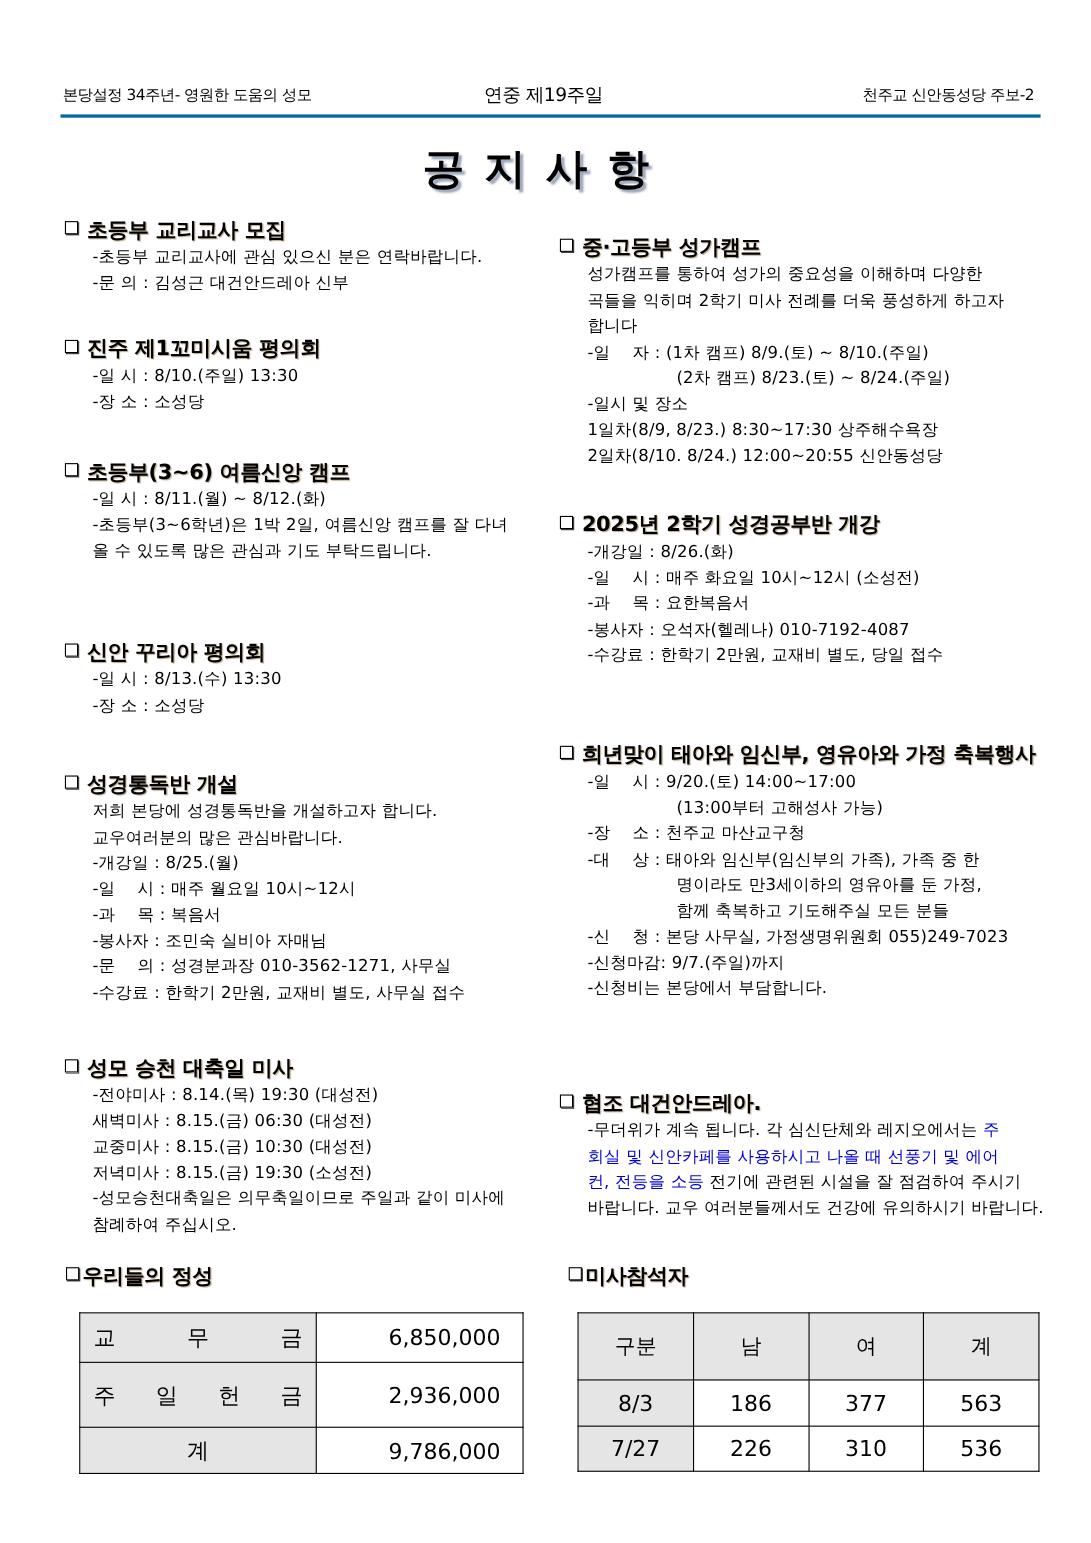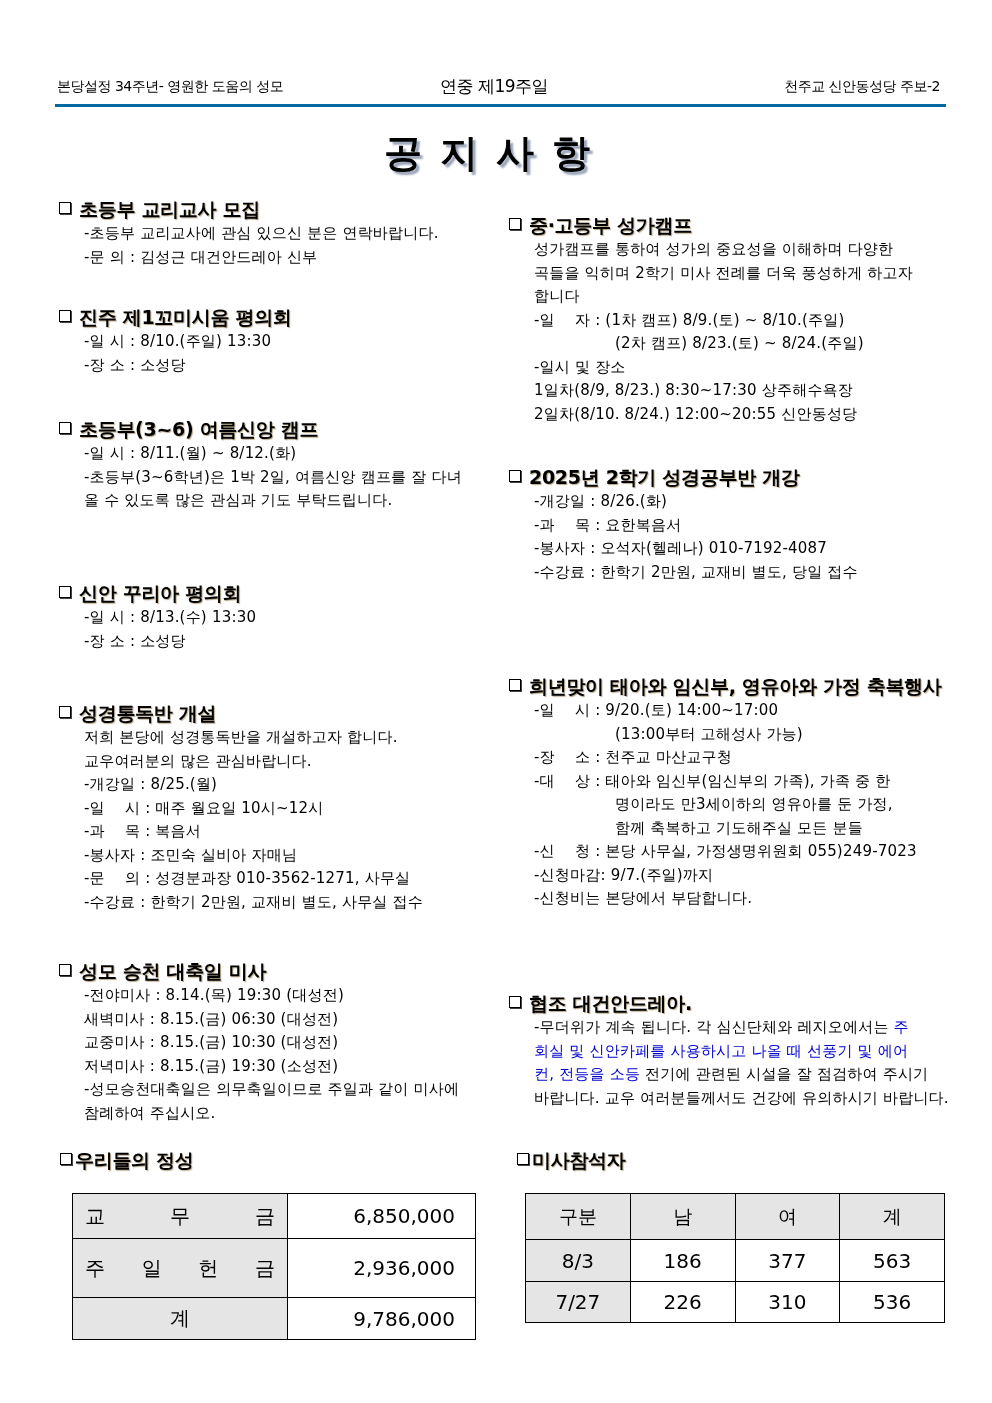--- a/index.html
+++ b/index.html
@@ -88,20 +88,21 @@
       <p class="ind">합니다</p>
       <p class="ind">-일　 자 : (1차 캠프) 8/9.(토) ~ 8/10.(주일)</p>
       <p class="ind">　　　　　 (2차 캠프) 8/23.(토) ~ 8/24.(주일)</p>
       <p class="ind">-일시 및 장소</p>
       <p class="ind"> 1일차(8/9, 8/23.) 8:30~17:30 상주해수욕장</p>
       <p class="ind"> 2일차(8/10. 8/24.) 12:00~20:55 신안동성당</p>
     </div>
     <div class="sec" style="left: 506px; top: 464px;">
       <h2><span class="box"></span><span>2025년 2학기 성경공부반 개강</span></h2>
       <p class="ind">-개강일 : 8/26.(화)</p>
+      <p class="ind">-일　 시 : 매주 화요일 10시~12시 (소성전)</p>
       <p class="ind">-과　 목 : 요한복음서</p>
       <p class="ind">-봉사자 : 오석자(헬레나) 010-7192-4087</p>
       <p class="ind">-수강료 : 한학기 2만원, 교재비 별도, 당일 접수</p>
     </div>
     <div class="sec" style="left: 506px; top: 673px;">
       <h2><span class="box"></span><span>희년맞이 태아와 임신부, 영유아와 가정 축복행사</span></h2>
       <p class="ind">-일　 시 : 9/20.(토) 14:00~17:00</p>
       <p class="ind">　　　　　 (13:00부터 고해성사 가능)</p>
       <p class="ind">-장　 소 : 천주교 마산교구청</p>
       <p class="ind">-대　 상 : 태아와 임신부(임신부의 가족), 가족 중 한</p>
@@ -138,21 +139,21 @@
         <td style="text-align: right; padding-right: 20px;">9,786,000</td>
       </tr>
     </tbody>
 </table>
 
 <div class="sec" style="left:517px; top:1147px;">
   <h2><span class="box" style="margin-left:0;margin-right:3px;"></span><span>미사참석자</span></h2>
 </div>
 <table id="att-table" style="left:525px; top:1193px; width:420px;">
   <tbody id="att-body">
-      <tr style="height: 46px;">
+      <tr style="height: 61px;">
         <td class="gray" style="text-align: center; width: 25%; font-size: 19px;">구분</td>
         <td class="gray" style="text-align: center; width: 25%; font-size: 19px;">남</td>
         <td class="gray" style="text-align: center; width: 25%; font-size: 19px;">여</td>
         <td class="gray" style="text-align: center; width: 25%; font-size: 19px;">계</td>
       </tr>
       <tr style="height: 42px;">
         <td class="gray" style="text-align: center;">8/3</td>
         <td style="text-align: center;">186</td>
         <td style="text-align: center;">377</td>
         <td style="text-align: center;">563</td>

